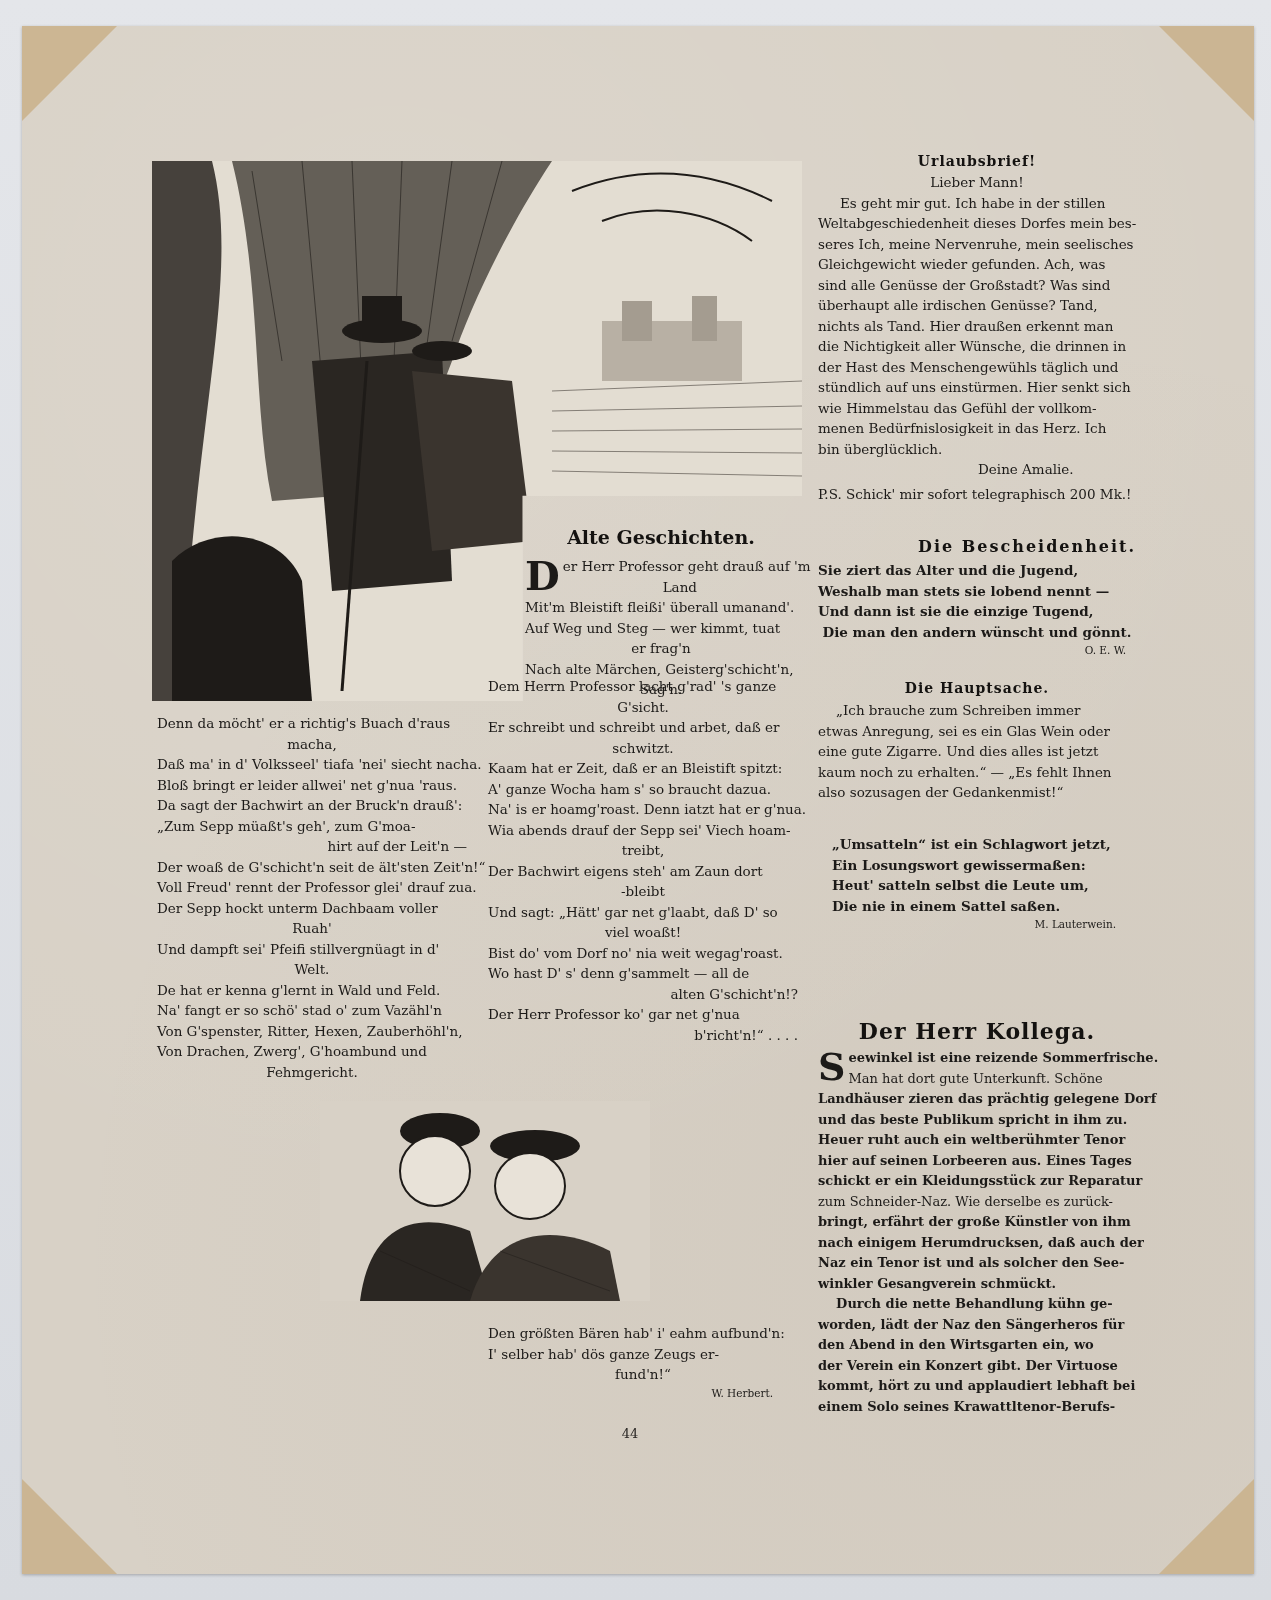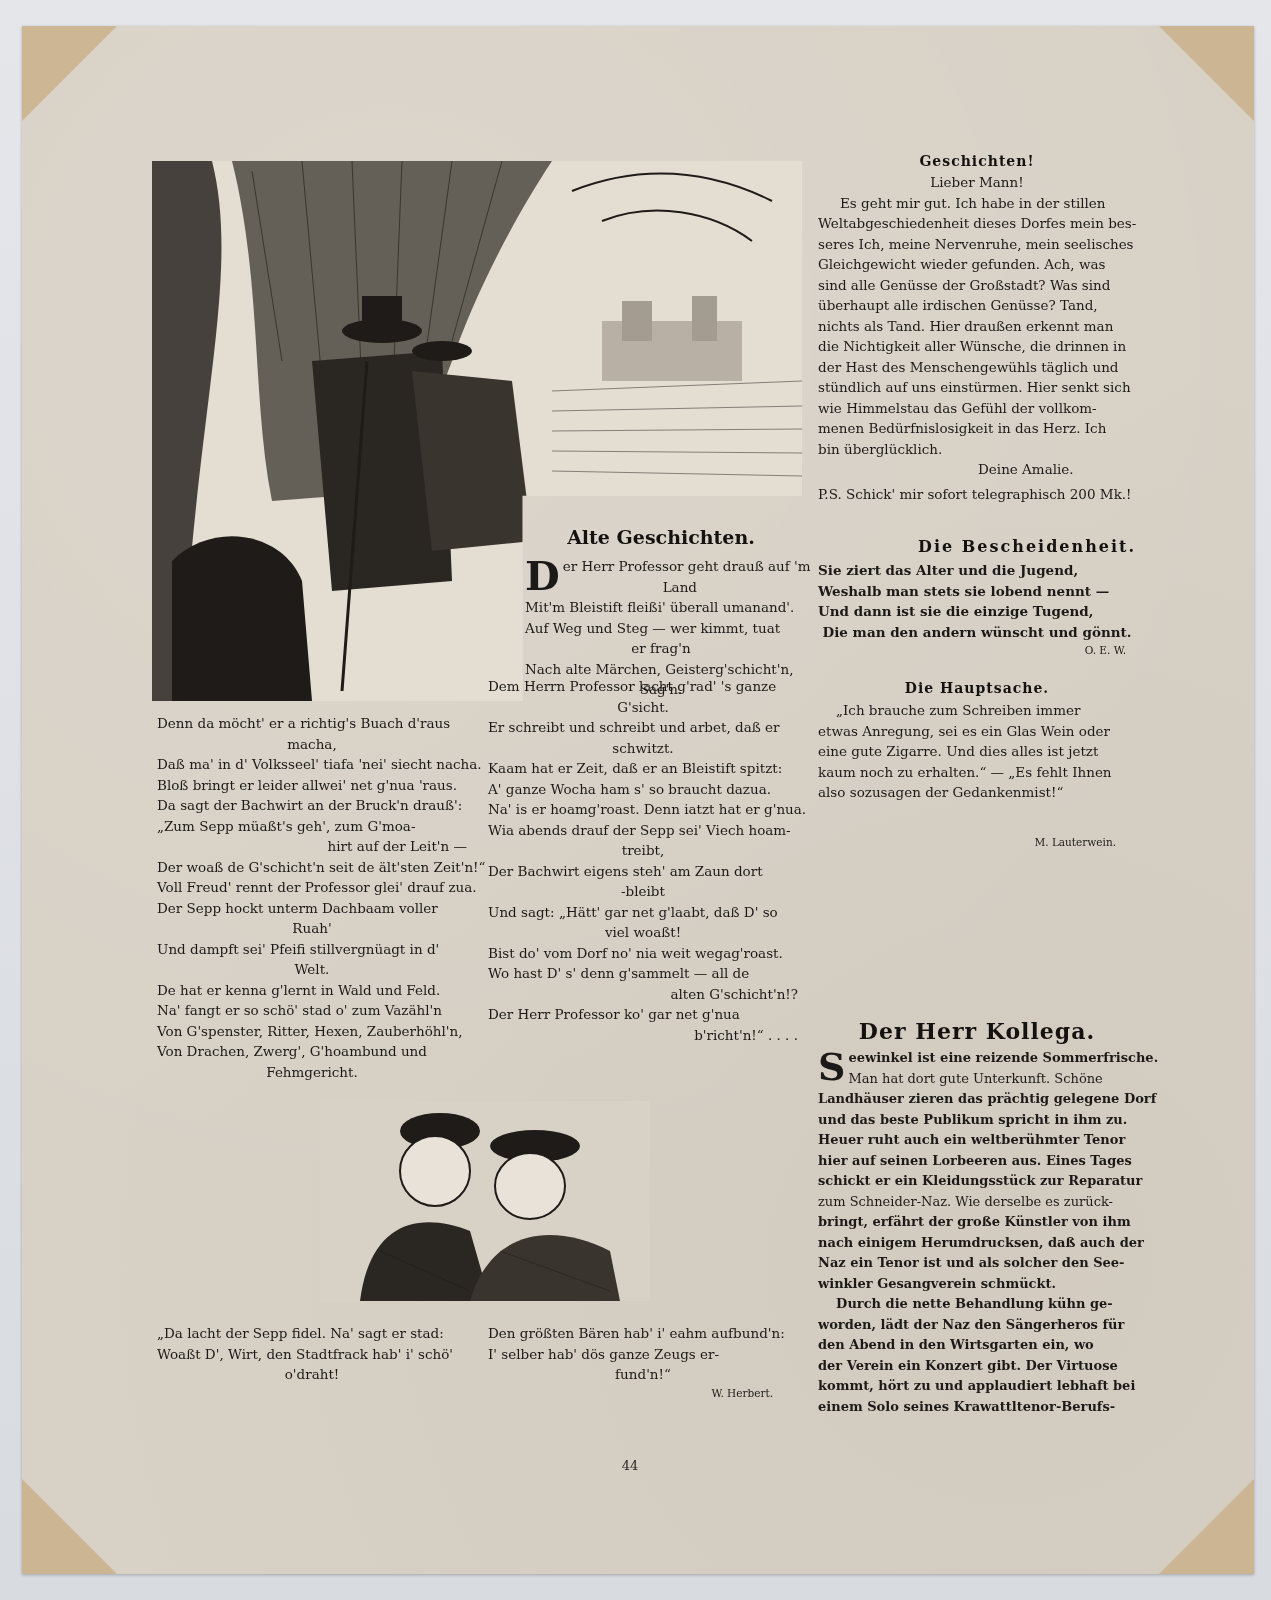--- a/index.html
+++ b/index.html
@@ -53,21 +53,21 @@
   .line.indent-center { text-align: center; }
   .line.right { text-align: right; }
   .sig { font-size: 10.5px; text-align: right; line-height: 16px; }
 
   .drop-cap {
     float: left; font-size: 40px; line-height: 38px; font-weight: bold;
     margin-right: 3px; margin-top: 1px; font-family: "DejaVu Serif", serif;
   }
   .page-number {
     position: absolute; left: 588px; top: 1400px; width: 40px;
-    text-align: center; font-size: 13px; color: #2a2724; margin-top: 32px;
+    text-align: center; font-size: 13px; color: #2a2724;
   }
 </style>
 </head>
 <body>
 
 <div class="backdrop"></div>
 
 <div class="page">
   <div class="corner tl"></div>
   <div class="corner tr"></div>
@@ -173,34 +173,29 @@
     <span class="line indent-center">-bleibt</span>
     <span class="line">Und sagt: „Hätt' gar net g'laabt, daß D' so</span>
     <span class="line indent-center">viel woaßt!</span>
     <span class="line">Bist do' vom Dorf no' nia weit wegag'roast.</span>
     <span class="line">Wo hast D' s' denn g'sammelt — all de</span>
     <span class="line right">alten G'schicht'n!?</span>
     <span class="line">Der Herr Professor ko' gar net g'nua</span>
     <span class="line right">b'richt'n!“ . . . .</span>
   </div>
 
-  <div class="col" style="left:135px; top:1297px; width:310px;">
-    <span class="line">„Da lacht der Sepp fidel. Na' sagt er stad:</span>
-    <span class="line">Woaßt D', Wirt, den Stadtfrack hab' i' schö'</span>
-    <span class="line indent-center">o'draht!</span>
-  </div>
   <div class="col" style="left:466px; top:1297px; width:310px;">
     <span class="line">Den größten Bären hab' i' eahm aufbund'n:</span>
     <span class="line">I' selber hab' dös ganze Zeugs er-</span>
     <span class="line indent-center">fund'n!“</span>
     <div class="sig" style="padding-right:25px;">W. Herbert.</div>
   </div>
 
   <div class="col" style="left:796px; top:124px; width:318px;">
-    <div class="heading" style="font-size:14px; line-height:22px; letter-spacing:1px;">Geschichten!</div>
+    <div class="heading" style="font-size:14px; line-height:22px; letter-spacing:1px;">Urlaubsbrief!</div>
     <div class="line indent-center" style="margin-bottom:0;">Lieber Mann!</div>
     <span class="line" style="text-indent:22px;">Es geht mir gut. Ich habe in der stillen</span>
     <span class="line">Weltabgeschiedenheit dieses Dorfes mein bes-</span>
     <span class="line">seres Ich, meine Nervenruhe, mein seelisches</span>
     <span class="line">Gleichgewicht wieder gefunden. Ach, was</span>
     <span class="line">sind alle Genüsse der Großstadt? Was sind</span>
     <span class="line">überhaupt alle irdischen Genüsse? Tand,</span>
     <span class="line">nichts als Tand. Hier draußen erkennt man</span>
     <span class="line">die Nichtigkeit aller Wünsche, die drinnen in</span>
     <span class="line">der Hast des Menschengewühls täglich und</span>
@@ -224,20 +219,26 @@
   <div class="col" style="left:796px; top:650px; width:318px;">
     <div class="heading" style="font-size:14px; line-height:24px; letter-spacing:1px;">Die Hauptsache.</div>
     <span class="line" style="text-indent:18px;">„Ich brauche zum Schreiben immer</span>
     <span class="line">etwas Anregung, sei es ein Glas Wein oder</span>
     <span class="line">eine gute Zigarre. Und dies alles ist jetzt</span>
     <span class="line">kaum noch zu erhalten.“ — „Es fehlt Ihnen</span>
     <span class="line">also sozusagen der Gedankenmist!“</span>
   </div>
 
   <div class="col" style="left:796px; top:808px; width:318px;">
+    <div style="padding-left:14px;">
+      <span class="line" style="font-weight:bold;">„Umsatteln“ ist ein Schlagwort jetzt,</span>
+      <span class="line" style="font-weight:bold;">Ein Losungswort gewissermaßen:</span>
+      <span class="line" style="font-weight:bold;">Heut' satteln selbst die Leute um,</span>
+      <span class="line" style="font-weight:bold;">Die nie in einem Sattel saßen.</span>
+    </div>
     <div class="sig" style="padding-right:20px;">M. Lauterwein.</div>
   </div>
 
   <div class="col" style="left:796px; top:988px; width:318px;">
     <div class="heading" style="font-size:22px; line-height:34px; letter-spacing:1px;text-align:center;">Der Herr Kollega.</div>
     <div>
       <span class="drop-cap" style="font-size:38px; line-height:36px;">S</span>
       <span class="line" style="font-weight:bold; font-size:13px;">eewinkel ist eine reizende Sommerfrische.</span>
       <span class="line" style="font-weight:normal; font-size:13px; padding-left:10px;">Man hat dort gute Unterkunft. Schöne</span>
       <span class="line" style="font-weight:bold; font-size:13px; clear:both;">Landhäuser zieren das prächtig gelegene Dorf</span>

